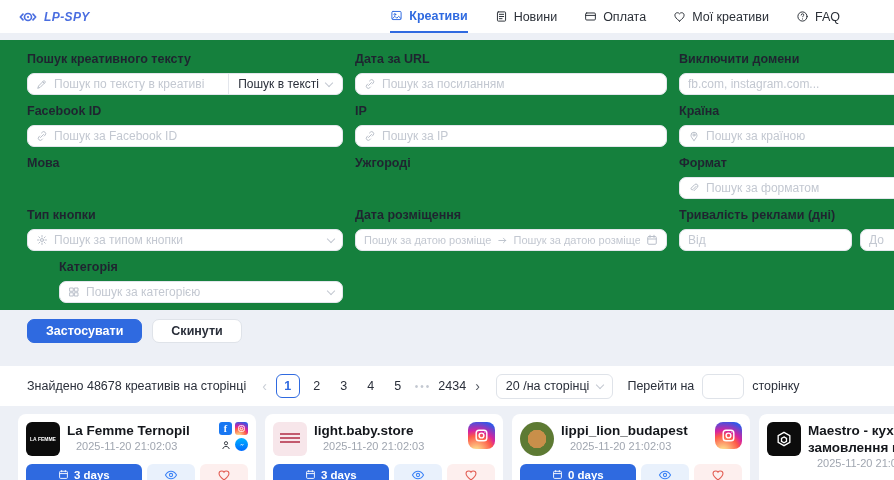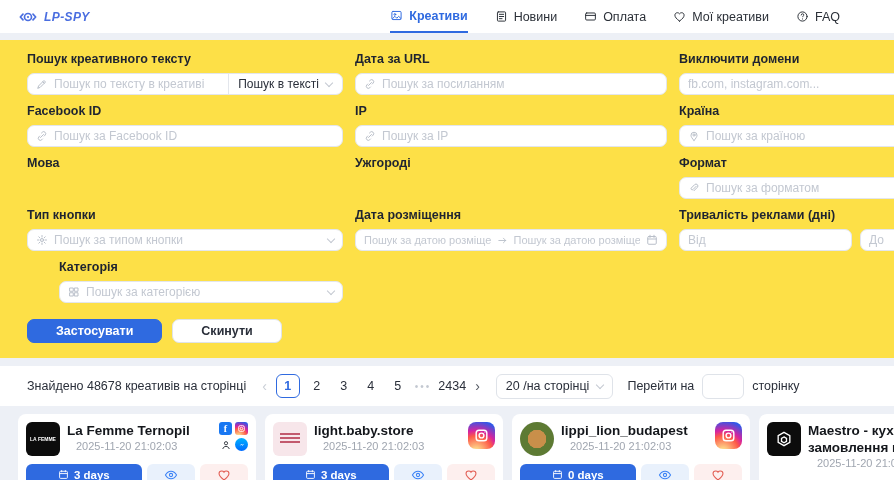--- a/index.html
+++ b/index.html
@@ -11,42 +11,42 @@
             display:flex; align-items:center; padding:0 54px 0 18px; }
   .logo { display:flex; align-items:center; gap:6px; color:#4a6ee0; cursor:pointer; }
   .logo svg { width:20px; height:20px; fill:none; stroke:currentColor; stroke-width:2; stroke-linecap:round; stroke-linejoin:round; }
   .logo-text { font-size:12px; font-weight:700; font-style:italic; letter-spacing:.4px; }
   .nav { margin-left:auto; display:flex; gap:27px; height:100%; }
   .nav-item { display:flex; align-items:center; gap:6px; font-size:12.5px; color:#2b3038; cursor:pointer; height:100%; }
   .nav-item svg { width:13px; height:13px; fill:none; stroke:currentColor; stroke-width:1.8; stroke-linecap:round; stroke-linejoin:round; }
   .nav-item.active { color:#2f6ae0; border-bottom:2px solid #2f6ae0; font-weight:600; }
 
   
-  .filter-panel { position:absolute; top:40px; left:0; width:894px; height:318px; background:#fde047;
+  .filter-panel { position:absolute; top:40px; left:0; width:894px; height:270px; background:#15803d;
                   padding:12px 0 0 27px; }
   .filters-grid { display:grid; grid-template-columns:316px 312px 312px; column-gap:12px; row-gap:9px; width:964px; }
   .field-label { font-size:12.5px; font-weight:600; color:#1f2430; margin-bottom:6px; line-height:15px; }
   .control { display:flex; align-items:center; height:22px; border:1px solid #e3e6ec; border-radius:7px;
              background:#fff; padding:0 8px; gap:6px; }
   .control input { border:none; outline:none; flex:1; min-width:0; font-size:12px; color:#333; background:transparent;
                    font-family:"Liberation Sans", sans-serif; }
   .control input::placeholder { color:#c3c8d1; }
   .icon { color:#b9bfc9; display:flex; align-items:center; }
   .icon svg { width:12px; height:12px; fill:none; stroke:currentColor; stroke-width:2; stroke-linecap:round; stroke-linejoin:round; }
   .chev { width:6px; height:6px; border-right:1.5px solid #c3c8d1; border-bottom:1.5px solid #c3c8d1;
           transform:rotate(45deg); margin-top:-3px; flex:none; }
   .addon { border-left:1px solid #e3e6ec; height:100%; display:flex; align-items:center; gap:7px;
            padding:0 2px 0 9px; font-size:12px; color:#2a2f3a; white-space:nowrap; cursor:pointer; }
   .range input { font-size:11px; }
   .range .arrow svg { width:11px; height:11px; }
   .dur-pair { display:flex; gap:8px; }
   .dur-pair .control { flex:1; }
   .btn-row { margin-top:16px; display:flex; gap:10px; }
   .btn { height:24px; border-radius:7px; font-size:12.5px; display:inline-flex; align-items:center;
-         padding:0 28px; cursor:pointer; font-family:"Liberation Sans", sans-serif; }
+         padding:0 18px; cursor:pointer; font-family:"Liberation Sans", sans-serif; }
   .btn-primary { background:#2f6ae0; color:#fff; border:1px solid #2f6ae0; font-weight:600; }
   .btn-default { background:#fff; color:#2a2f3a; border:1px solid #dfe3e9;font-weight:bold; }
 
   
   .results-bar { position:absolute; top:366px; left:0; width:894px; height:40px; background:#fff;
                  display:flex; align-items:center; padding:0 0 0 27px; gap:14px; }
   .summary { font-size:12.5px; color:#2a2f3a; white-space:nowrap; }
   .pager { display:flex; align-items:center; gap:7px; }
   .page-arrow { font-size:14px; color:#c9ced6; cursor:pointer; padding:0 2px; }
   .page-arrow.next { color:#555a63; }

